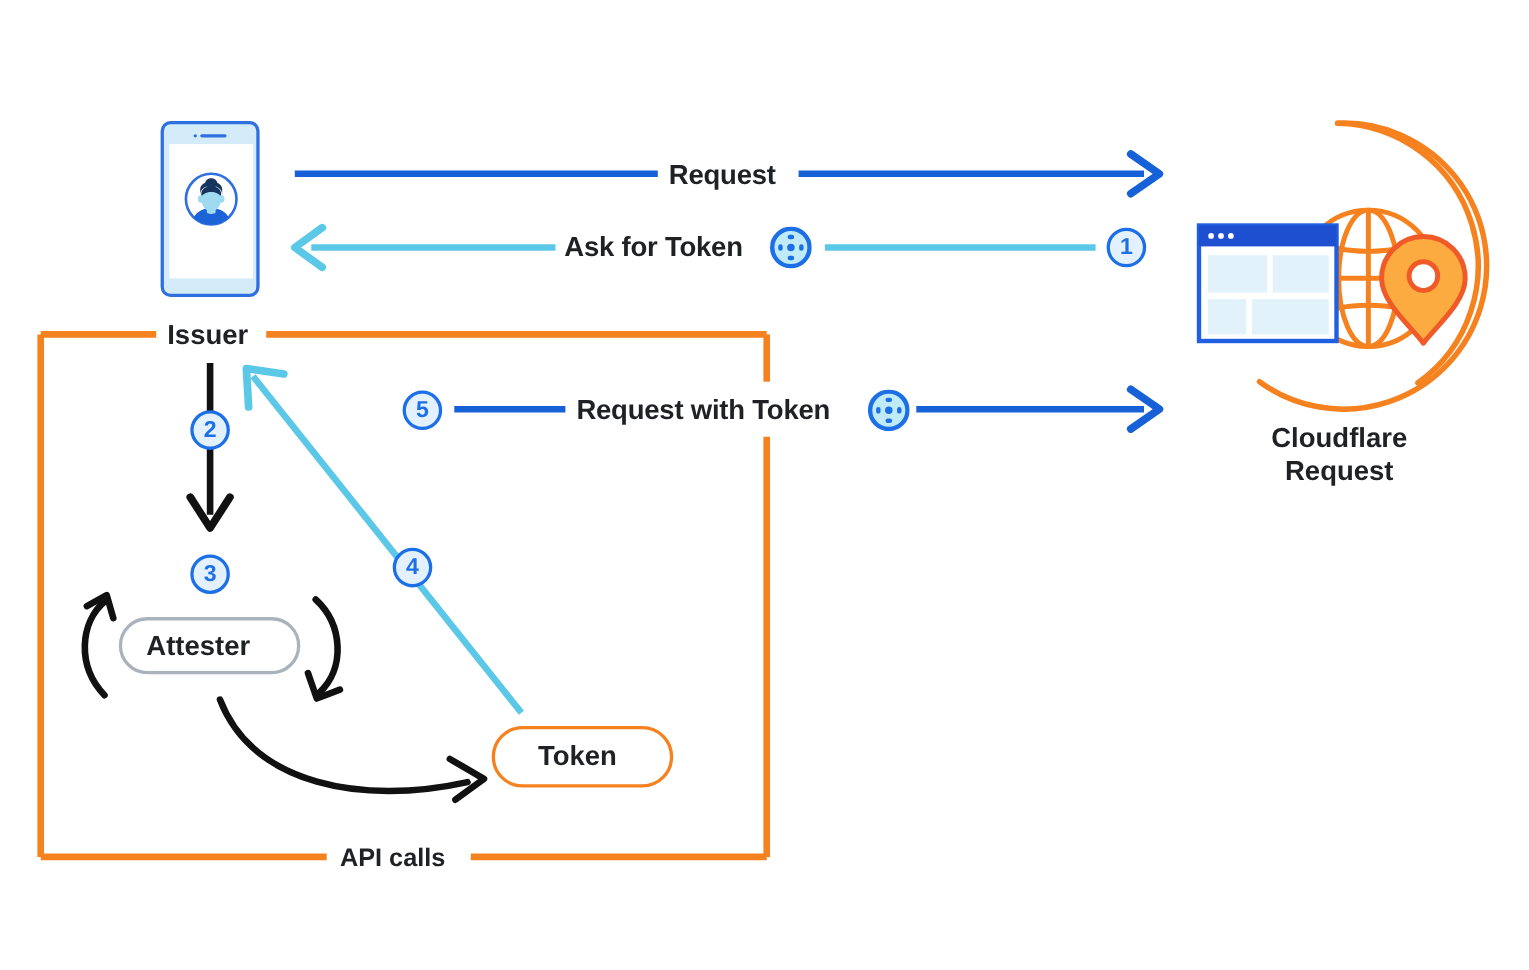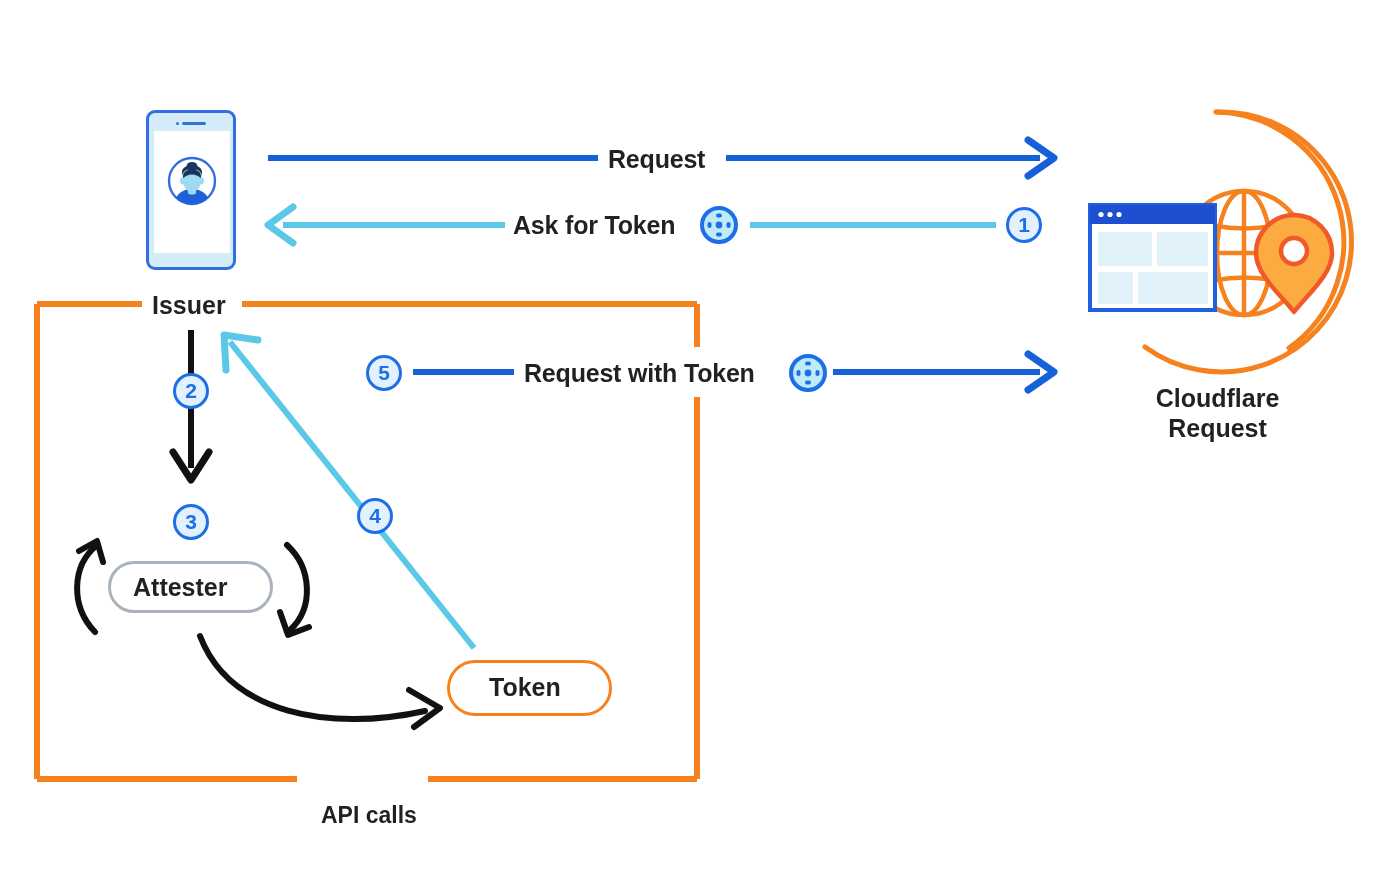--- a/index.html
+++ b/index.html
@@ -39,21 +39,21 @@
   }
   .lbl-flow { font-size: 25px; letter-spacing: -0.2px; }
   .lbl-node { font-size: 25px; }
   .lbl-box  { font-size: 23px; }
   .lbl-big  { font-size: 25px; text-align: center; }
 
   #label-request        { left: 608px; top: 145px; }
   #label-ask-token      { left: 513px; top: 211px; }
   #label-request-token  { left: 524px; top: 359px; text-align: center; }
   #label-client         { left: 152px; top: 291px; }
-  #label-api-calls      { left: 309px; top: 802px; margin-left: 12px; }
+  #label-api-calls      { left: 309px; top: 766px; }
   #label-token-gen      { left: 404px; top: 488px; width: 160px; white-space: normal; }
   #label-attester       { left: 133px; top: 573px; }
   #label-issuer         { left: 489px; top: 673px; }
   #label-cloudflare     { left: 1130px; top: 384px; width: 175px; }
 
   
   .num-badge {
     position: absolute;
     width: 36px; height: 36px;
     border-radius: 50%;

